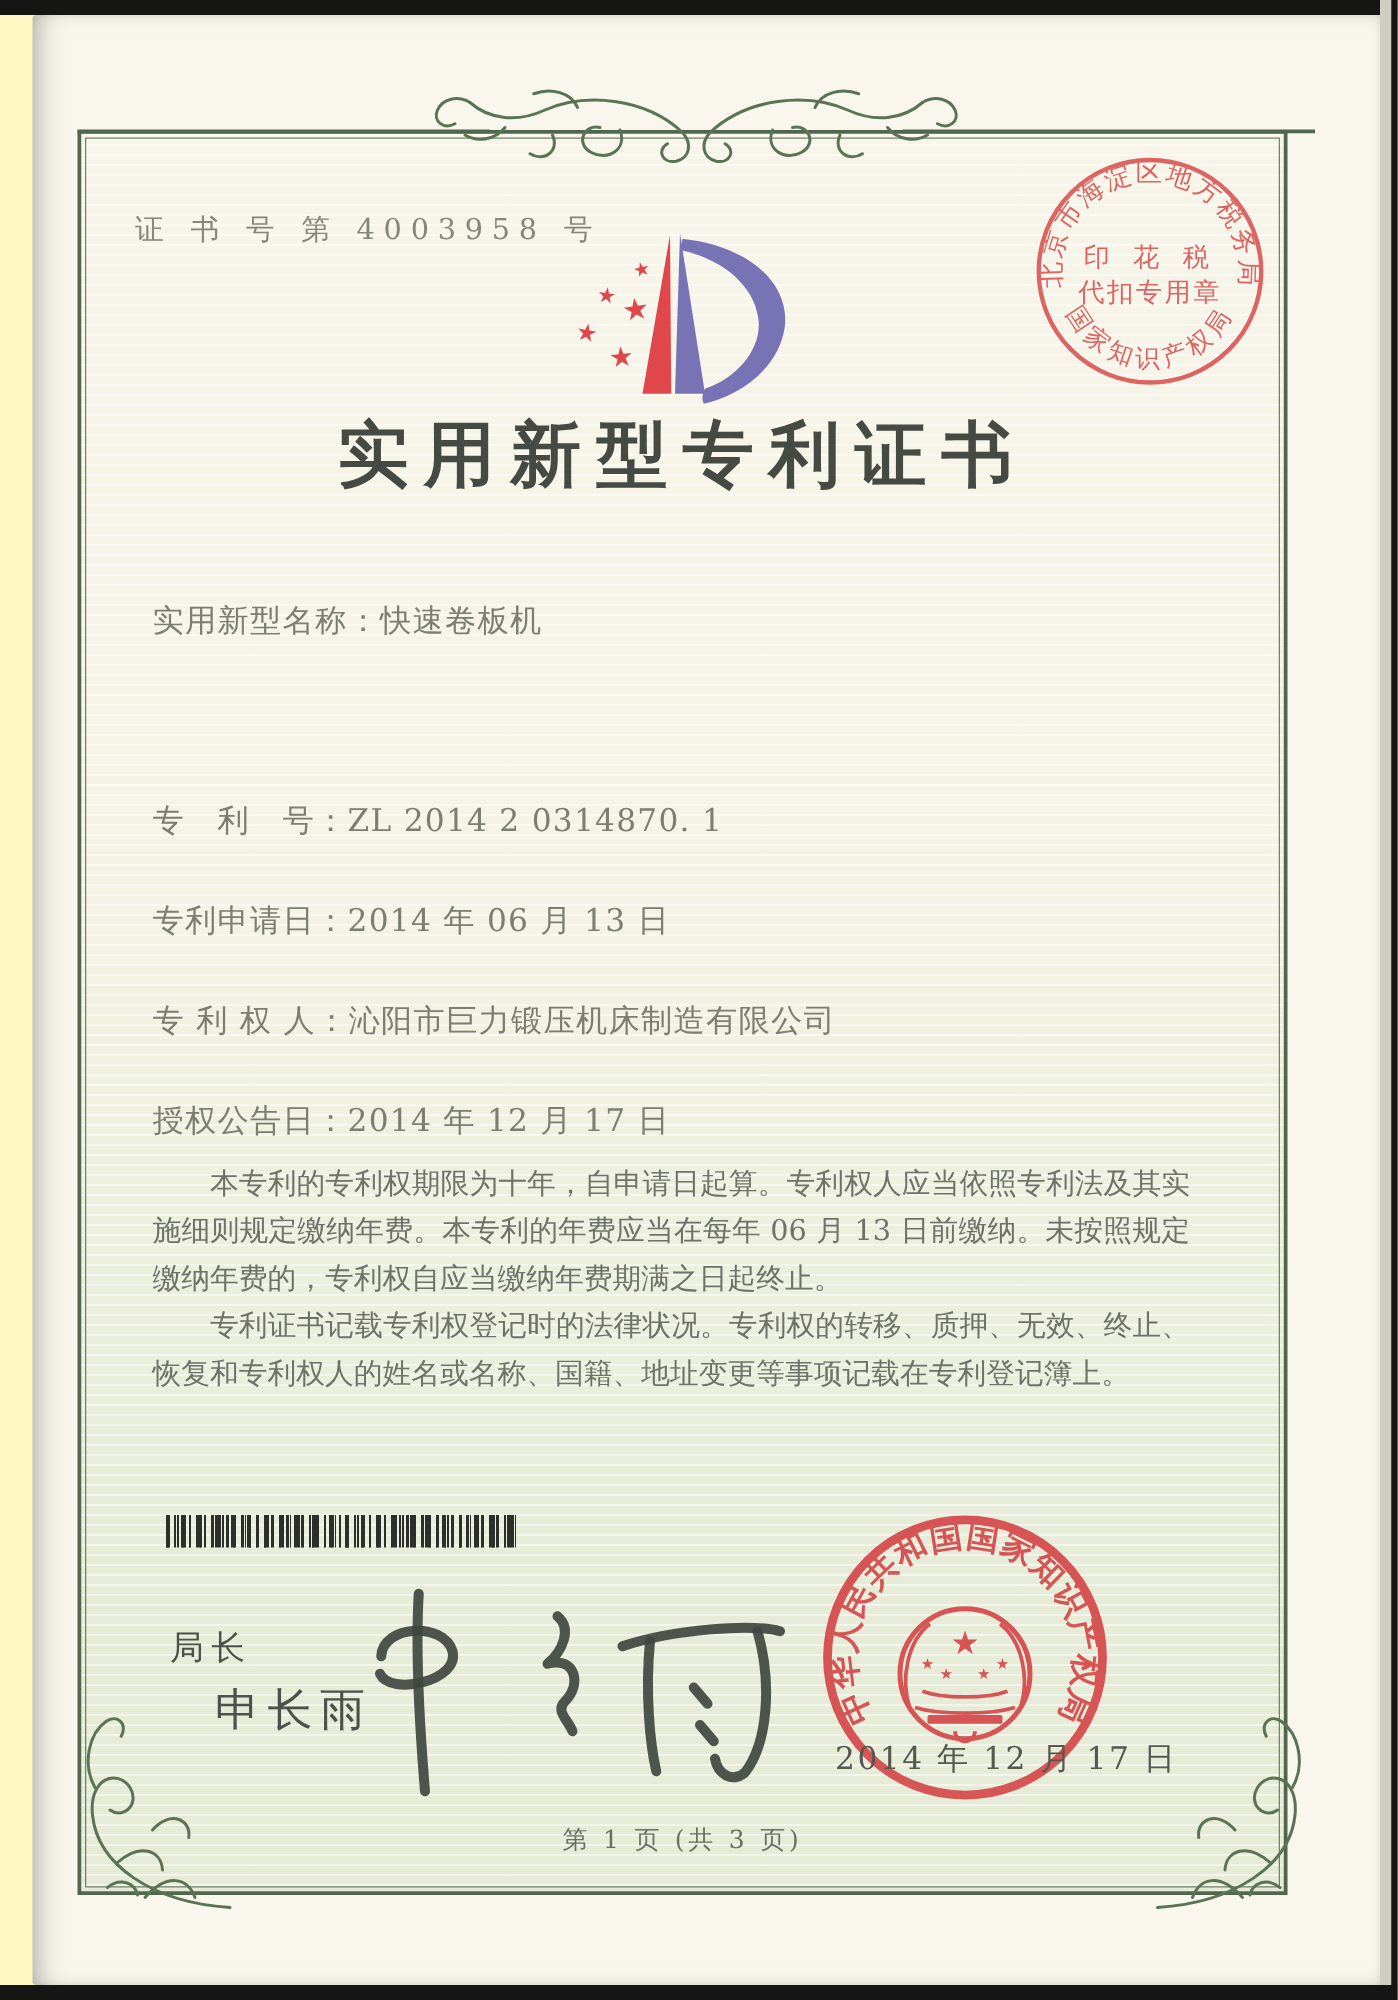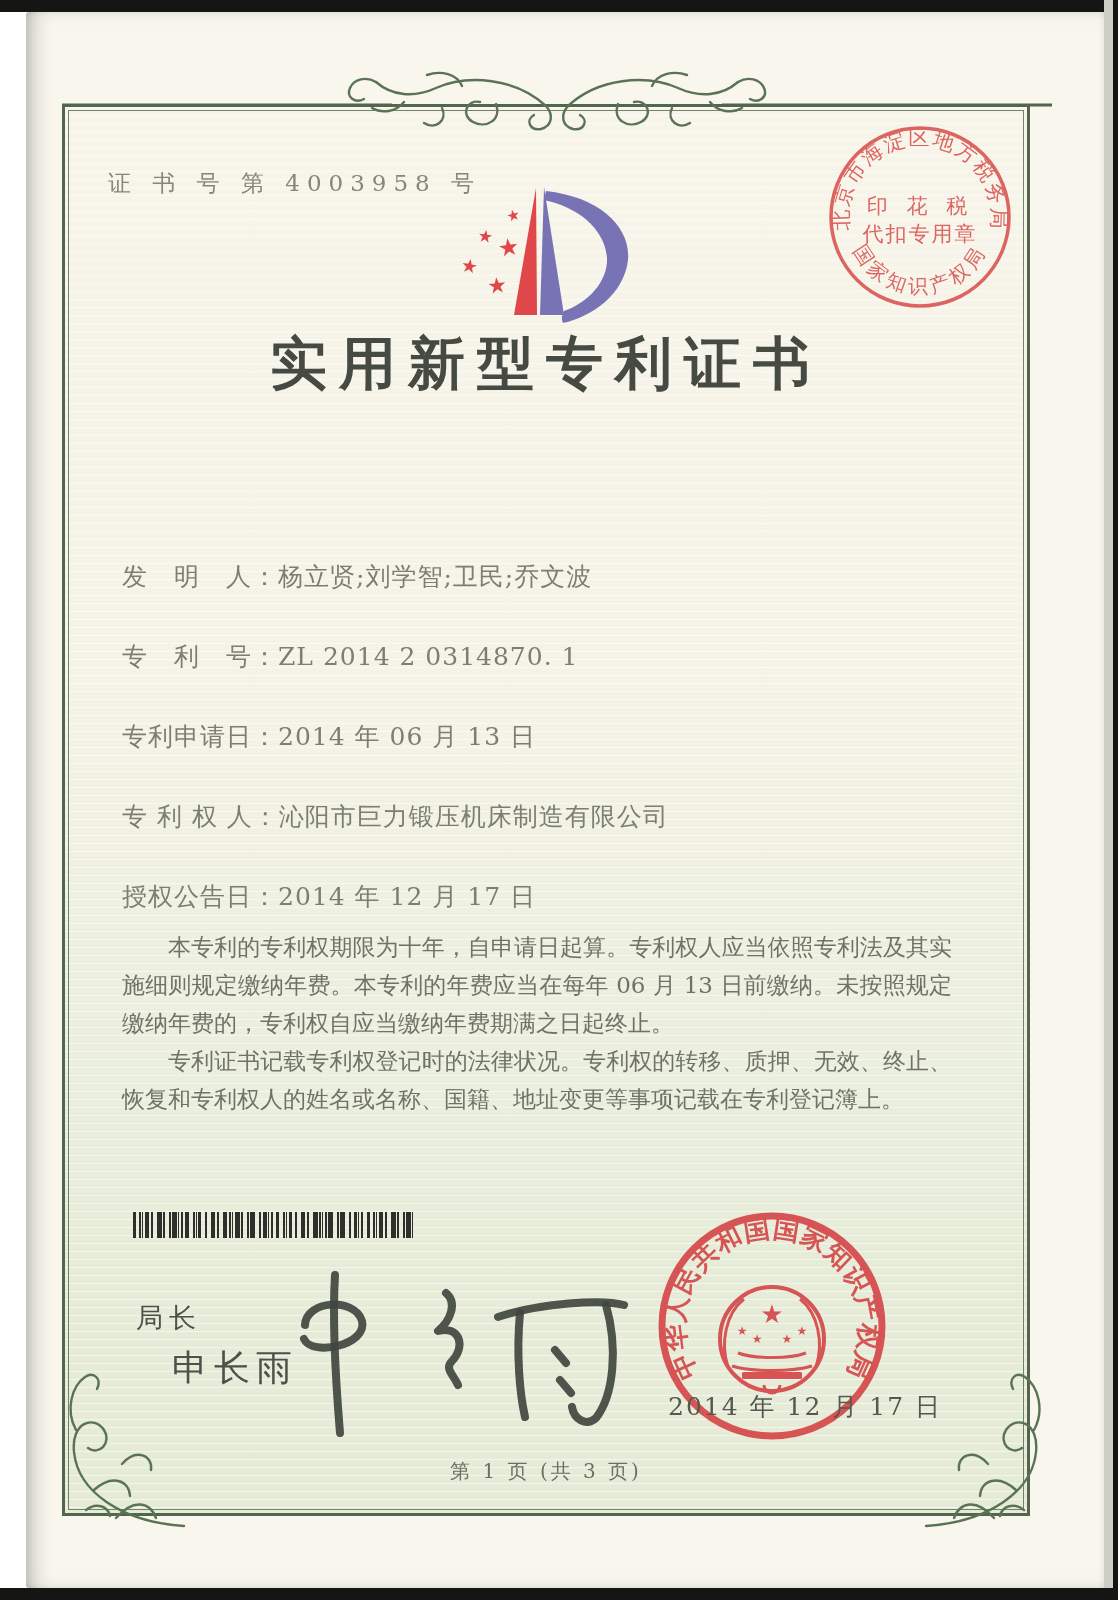--- a/index.html
+++ b/index.html
@@ -3,21 +3,21 @@
 <meta charset="utf-8">
 <style>
   :root{
     --frame-green:#51664d; --seal-red:#d5494b; --stamp-red:#d9514f;
     --logo-red:#e0474b; --logo-purple:#7873b5;
     --text-gray:#6f7268; --title-gray:#454a43; --paper:#f8f6ed;
   }
   html,body{margin:0;padding:0;background:#0d0d0b;}
   #screen{
     position:relative;width:1118px;height:1600px;overflow:hidden;
-    background:#ffffff;font-family:"DejaVu Serif","Liberation Serif",serif;
+    background:#fef9c3;font-family:"DejaVu Serif","Liberation Serif",serif;
   }
   
   .page{
     position:absolute;left:26px;top:12px;width:1080px;height:1576px;
     background:var(--paper);
     box-shadow:inset 14px 0 26px -16px rgba(40,40,30,.55), inset -4px 0 10px -6px rgba(60,60,50,.35);
     border-radius:3px;
   }
   .edge-right-gray{position:absolute;right:4px;top:0;width:10px;height:1600px;background:#cfcec5;}
   .edge-right-dark{position:absolute;right:0;top:0;width:5px;height:1600px;background:#151513;}
@@ -177,21 +177,21 @@
       <text x="45" y="106" font-size="19" transform="rotate(10 45 106)">★</text>
       <text x="73" y="129" font-size="22" transform="rotate(-6 73 129)">★</text>
     </g>
     <path d="M121,23 L99,150 L122,150 Z" fill="var(--logo-red)"></path>
     <path d="M129,22 L125,150 L149,150 Z" fill="var(--logo-purple)"></path>
     <path d="M131,26 C185,32 216,62 213,95 C209,130 176,152 148,158 C146,154 147,150 149,146 C175,137 193,115 192,93 C190,64 163,42 129,35 Z" fill="var(--logo-purple)"></path>
   </svg>
 
   <div class="title">实用新型专利证书</div>
 
-  <div class="field f1"><span>发　明　人：</span><span>杨立贤;刘学智;卫民;乔文波</span></div>
+  <div class="field f0"><span>实用新型名称：</span><span>快速卷板机</span></div>
   <div class="field f2"><span>专　利　号：</span><span>ZL 2014 2 0314870. 1</span></div>
   <div class="field f3"><span>专利申请日：</span><span>2014 年 06 月 13 日</span></div>
   <div class="field f4"><span>专 利 权 人：</span><span>沁阳市巨力锻压机床制造有限公司</span></div>
   <div class="field f5"><span>授权公告日：</span><span>2014 年 12 月 17 日</span></div>
 
   <div class="paras">
     <p>本专利的专利权期限为十年，自申请日起算。专利权人应当依照专利法及其实施细则规定缴纳年费。本专利的年费应当在每年 06 月 13 日前缴纳。未按照规定缴纳年费的，专利权自应当缴纳年费期满之日起终止。</p>
     <p>专利证书记载专利权登记时的法律状况。专利权的转移、质押、无效、终止、恢复和专利权人的姓名或名称、国籍、地址变更等事项记载在专利登记簿上。</p>
   </div>
 

